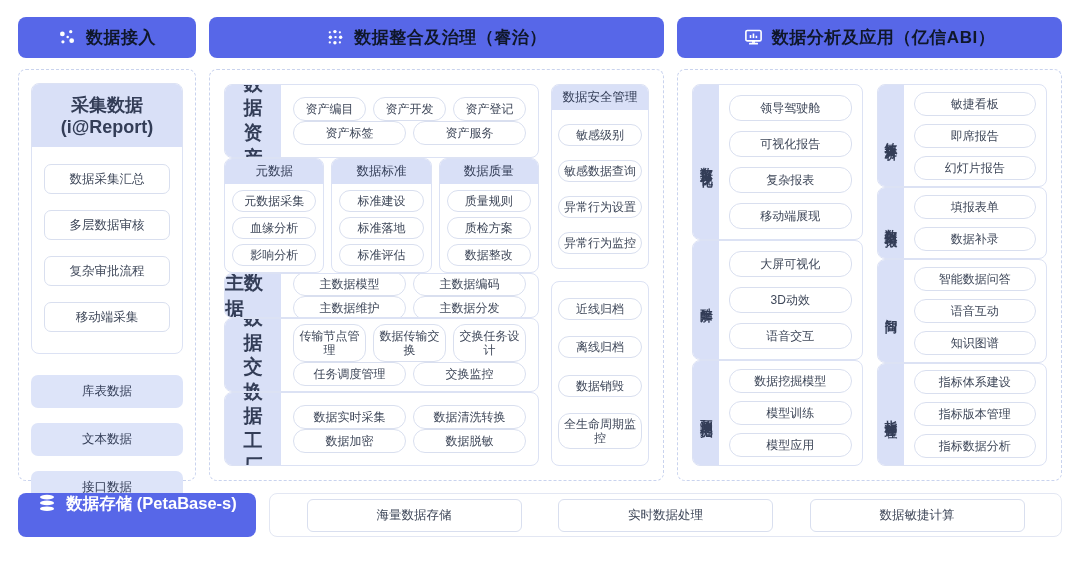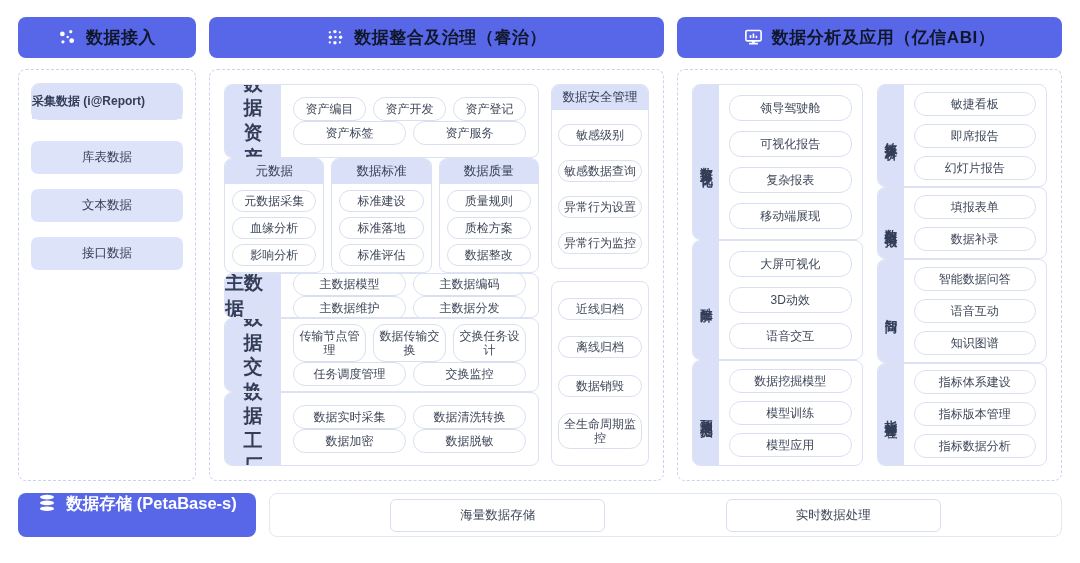--- a/index.html
+++ b/index.html
@@ -19,22 +19,22 @@
   .hdr{height:41px;flex:0 0 41px;background:var(--blue);border-radius:8px;color:#0f172a;
     display:flex;align-items:center;justify-content:center;gap:9px;font-size:17px;
     font-weight:bold;letter-spacing:.5px;}
   .hdr svg{width:19px;height:19px;flex:0 0 19px;}
   .dash{margin-top:11px;height:412px;border:1.5px dashed var(--dash);border-radius:8px;padding:14px;}
   .wbox{background:#fff;border:1px solid var(--bd);border-radius:8px;}
   .pill{background:#fff;border:1px solid var(--pbd);border-radius:12px;color:var(--txt);
     font-size:12px;line-height:14px;text-align:center;padding:4px 3px;}
   
   .c1 .dash{display:flex;flex-direction:column;padding:13px 12px;}
-  .report-hd{background:var(--lav);border-radius:7px 7px 0 0;font-size:12px;
-    font-weight:bold;color:var(--htxt);padding:9px 0;}
+  .report-hd{background:var(--lav);border-radius:7px 7px 0 0;text-align:center;font-size:18px;
+    font-weight:bold;color:var(--htxt);padding:9px 9px;}
   .report-body{display:flex;flex-direction:column;gap:16px;padding:17px 12px 21px;}
   .report-body .pill{border-radius:7px;padding:7px 3px;font-size:12.5px;}
   .src-stack{display:flex;flex-direction:column;gap:15px;margin-top:21px;}
   .lavpill{background:var(--lav2);border-radius:7px;text-align:center;font-size:12.5px;
     color:var(--htxt);padding:8px 3px;}
   
   .c2 .dash{display:flex;gap:12px;}
   .gleft{flex:1;display:flex;flex-direction:column;justify-content:space-between;}
   .lrow{display:flex;overflow:hidden;}
   .lrow-label{background:var(--lav);flex:0 0 56px;display:flex;align-items:center;justify-content:center;
@@ -88,20 +88,26 @@
             <circle cx="10.2" cy="9.4" r="1.3"></circle>
             <circle cx="5.2" cy="14.6" r="1.7"></circle>
             <circle cx="14.4" cy="13.4" r="2.5"></circle>
           </g>
         </svg>
         <span>数据接入</span>
       </div>
       <div class="dash">
         <div class="wbox">
           <div class="report-hd">采集数据 (i@Report)</div>
+          <div class="report-body">
+              <div class="pill">数据采集汇总</div>
+              <div class="pill">多层数据审核</div>
+              <div class="pill">复杂审批流程</div>
+              <div class="pill">移动端采集</div>
+            </div>
         </div>
         <div class="src-stack">
             <div class="lavpill">库表数据</div>
             <div class="lavpill">文本数据</div>
             <div class="lavpill">接口数据</div>
           </div>
       </div>
     </div>
 
     <div class="col c2">
@@ -340,15 +346,16 @@
           <ellipse cx="10" cy="4.1" rx="7" ry="2.3"></ellipse>
           <ellipse cx="10" cy="9.9" rx="7" ry="2.3"></ellipse>
           <ellipse cx="10" cy="15.7" rx="7" ry="2.3"></ellipse>
         </g>
       </svg>
       <span>数据存储 (PetaBase-s)</span>
     </div>
     <div class="storage-body">
         <div class="storage-item">海量数据存储</div>
         <div class="storage-item">实时数据处理</div>
+        <div class="storage-item">数据敏捷计算</div>
       </div>
   </div>
 </div>
 
 </body></html>

